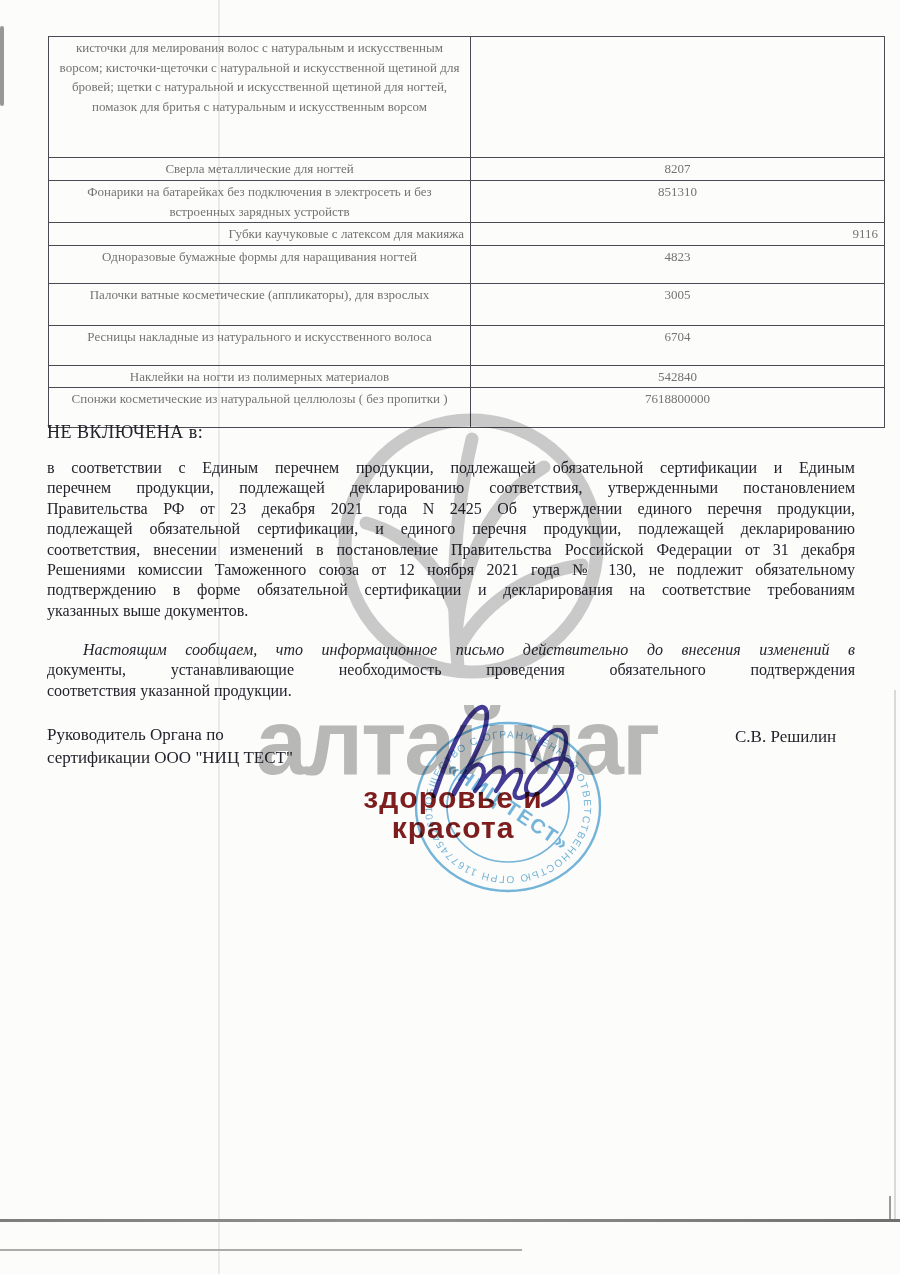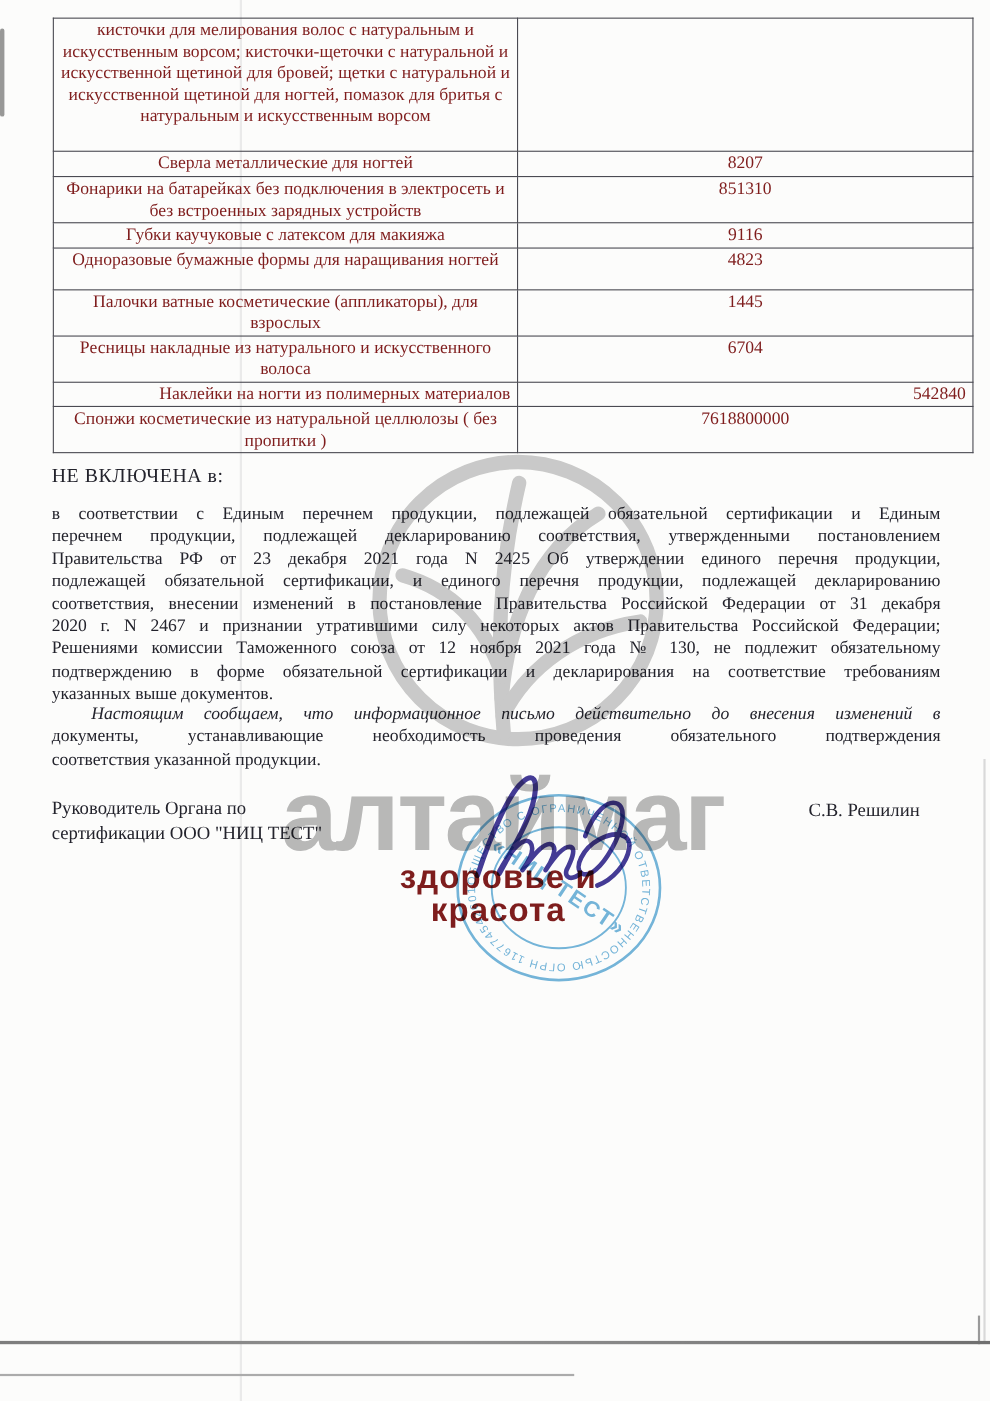--- a/index.html
+++ b/index.html
@@ -14,31 +14,31 @@
   .crease{position:absolute;left:218px;top:0;width:2px;height:1274px;background:rgba(185,185,190,.28);}
   .corner-mark{position:absolute;left:0;top:26px;width:4px;height:80px;background:#555;opacity:.6;border-radius:2px;}
   .edge-right{position:absolute;left:894px;top:690px;width:2px;height:530px;background:#d9d9d9;}
   .edge-tick{position:absolute;left:889px;top:1196px;width:2px;height:26px;background:#9a9a9a;}
   .rule1{position:absolute;left:0;top:1219px;width:900px;height:3px;
          background:linear-gradient(90deg,#7d7d7d,#929292 45%,#6f6f6f);}
   .rule2{position:absolute;left:0;top:1249px;width:522px;height:2px;background:#ababab;}
 
   
   table.codes{
-    position:absolute;left:48px;top:16px;width:836px;
+    position:absolute;left:48px;top:36px;width:836px;
     border-collapse:collapse;table-layout:fixed;
-    font-size:16px;line-height:19.5px;color:#7f1d1d;z-index:2;
+    font-size:13px;line-height:19.5px;color:#737373;z-index:2;
   }
   table.codes td{
     border:1.6px solid #4a4a52;text-align:center;vertical-align:top;
     padding:1px 6px;overflow:hidden;
   }
   tr.r1 td{height:118px;} tr.r2 td{height:20px;} tr.r3 td{height:36px;}
-  tr.r4 td{height:18px;}  tr.r5 td{height:35px;margin-top:28px;} tr.r6 td{height:39px;}
-  tr.r7 td{height:37px;}  tr.r8 td{height:18px;text-align:right;} tr.r9 td{height:37px;}
+  tr.r4 td{height:18px;text-align:right;}  tr.r5 td{height:35px;margin-top:28px;} tr.r6 td{height:39px;}
+  tr.r7 td{height:37px;}  tr.r8 td{height:18px;} tr.r9 td{height:37px;}
 
   
   .nv-heading{position:absolute;left:47px;top:422px;font-size:18px;letter-spacing:.5px;z-index:2;}
   .para{position:absolute;left:47px;width:808px;z-index:2;font-size:16px;line-height:20.4px;}
   .p1{top:458px;}
   .p2{top:640px;}
   .jline{text-align:justify;text-align-last:justify;white-space:normal;}
   .jline.last{text-align-last:left;}
   .indent{text-indent:36px;font-style:italic;}
 
@@ -97,21 +97,21 @@
       <tr class="r4">
         <td>Губки каучуковые с латексом для макияжа</td>
         <td>9116</td>
       </tr>
       <tr class="r5">
         <td>Одноразовые бумажные формы для наращивания ногтей</td>
         <td>4823</td>
       </tr>
       <tr class="r6">
         <td>Палочки ватные косметические (аппликаторы), для взрослых</td>
-        <td>1445</td>
+        <td>3005</td>
       </tr>
       <tr class="r7">
         <td>Ресницы накладные из натурального и искусственного волоса</td>
         <td>6704</td>
       </tr>
       <tr class="r8">
         <td>Наклейки на ногти из полимерных материалов</td>
         <td>542840</td>
       </tr>
       <tr class="r9">
@@ -122,21 +122,20 @@
   </table>
 
   <div class="nv-heading">НЕ ВКЛЮЧЕНА в:</div>
 
   <div class="para p1">
     <div class="jline">в соответствии с Единым перечнем продукции, подлежащей обязательной сертификации и Единым</div>
     <div class="jline">перечнем продукции, подлежащей декларированию соответствия, утвержденными постановлением</div>
     <div class="jline">Правительства РФ от 23 декабря 2021 года N 2425 Об утверждении единого перечня продукции,</div>
     <div class="jline">подлежащей обязательной сертификации, и единого перечня продукции, подлежащей декларированию</div>
     <div class="jline">соответствия, внесении изменений в постановление Правительства Российской Федерации от 31 декабря</div>
-    <div class="jline">2020 г. N 2467 и признании утратившими силу некоторых актов Правительства Российской Федерации;</div>
     <div class="jline">Решениями комиссии Таможенного союза от 12 ноября 2021 года № 130, не подлежит обязательному</div>
     <div class="jline">подтверждению в форме обязательной сертификации и декларирования на соответствие требованиям</div>
     <div class="jline last">указанных выше документов.</div>
   </div>
 
   <div class="para p2">
     <div class="jline indent">Настоящим сообщаем, что информационное письмо действительно до внесения изменений в</div>
     <div class="jline">документы, устанавливающие необходимость проведения обязательного подтверждения</div>
     <div class="jline last">соответствия указанной продукции.</div>
   </div>

